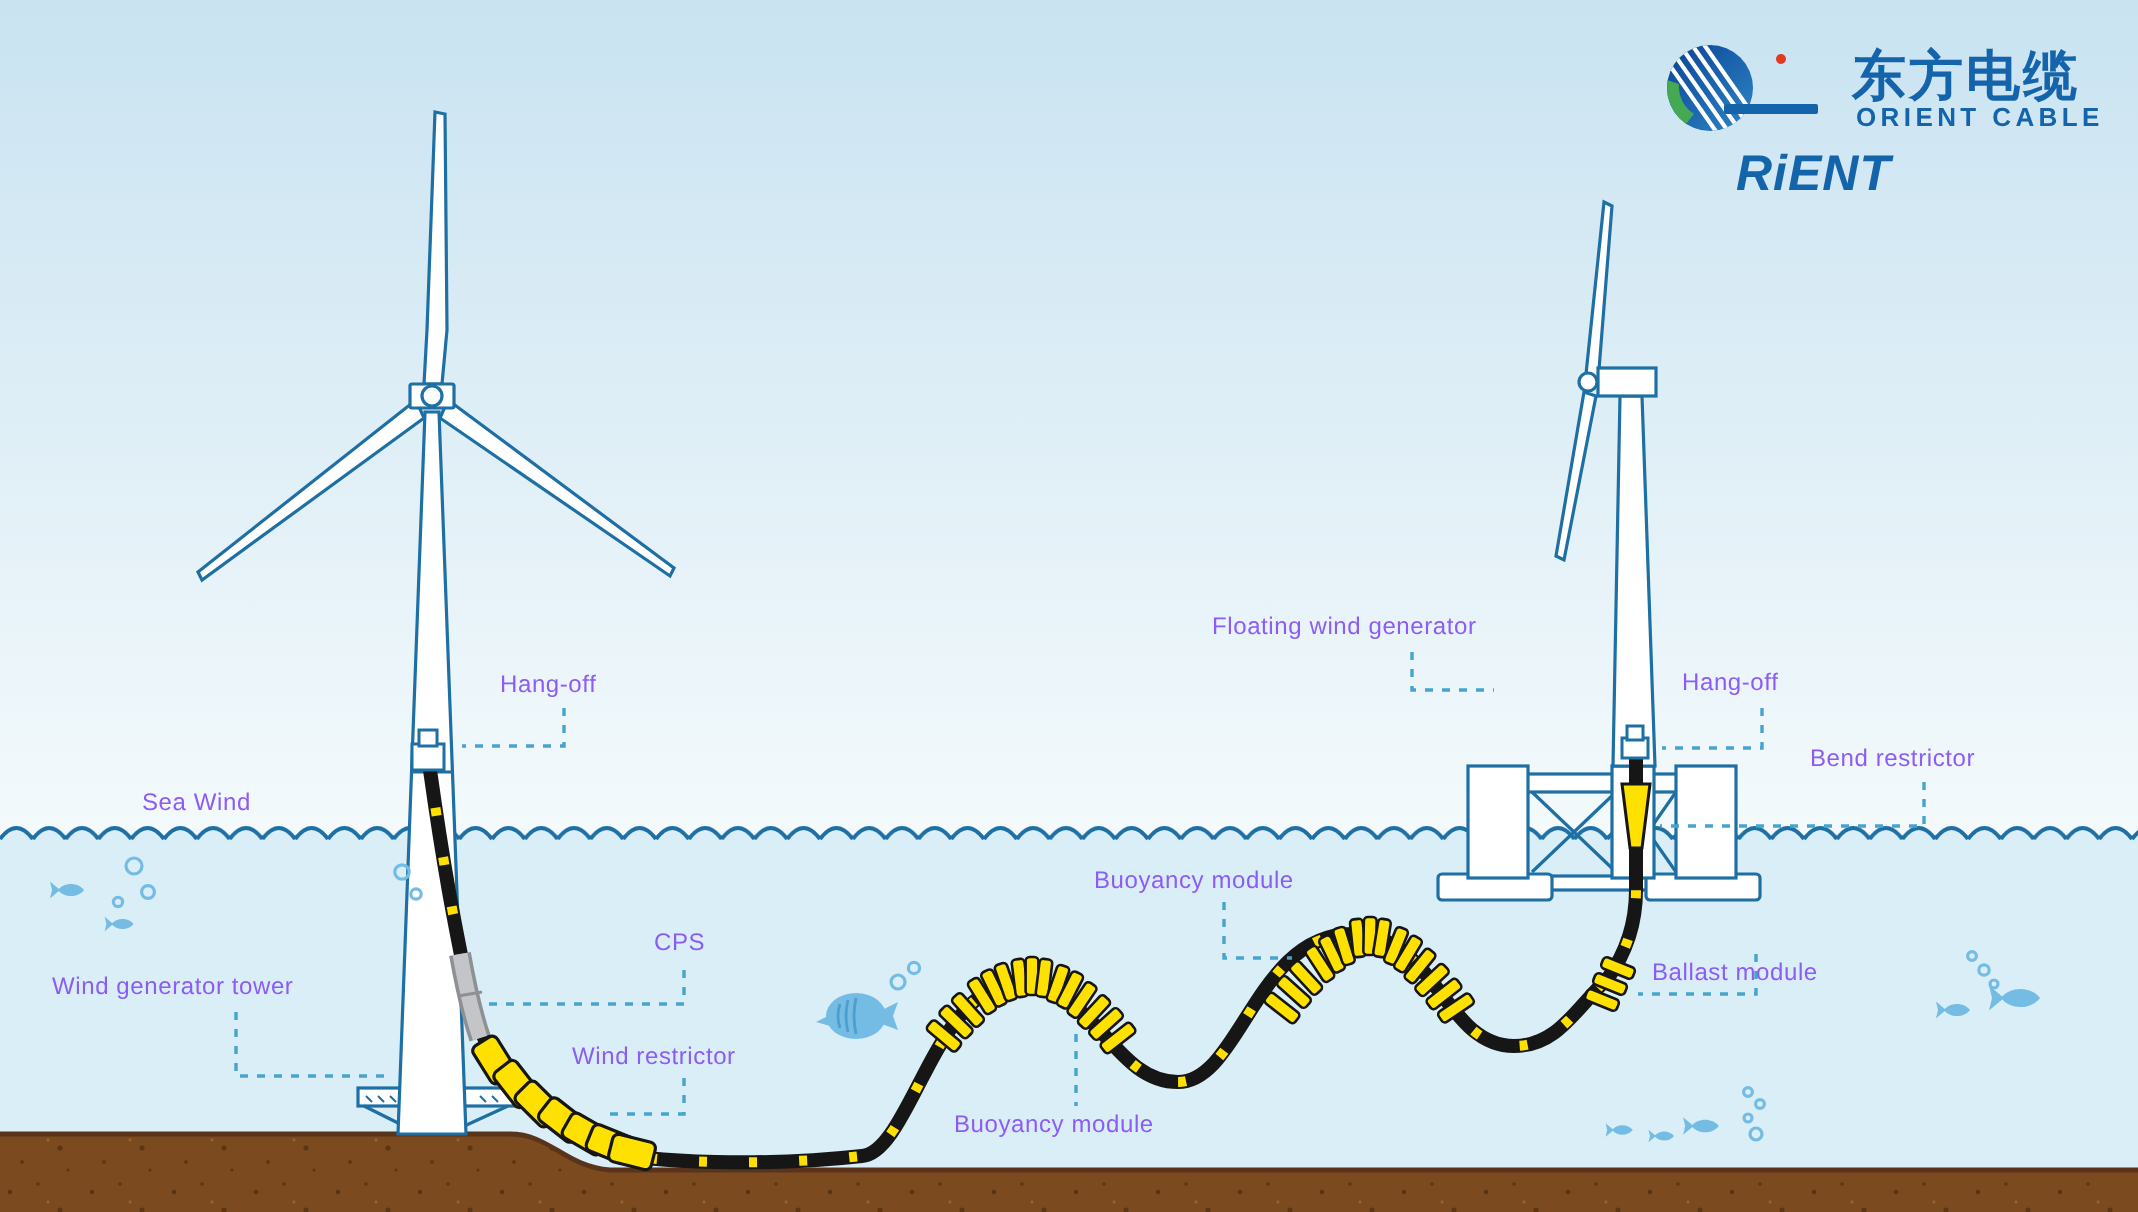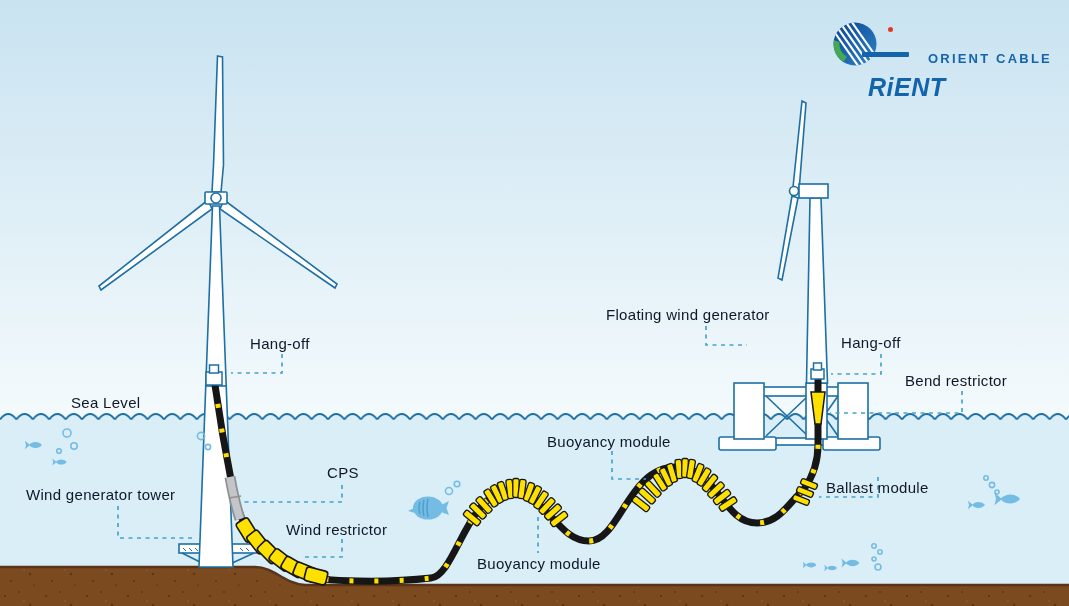--- a/index.html
+++ b/index.html
@@ -1,19 +1,19 @@
 <!DOCTYPE html>
 <html><head>
 <meta charset="utf-8">
 <style>
   html,body{margin:0;padding:0;background:#fff;}
   .stage{position:relative;width:1069px;height:606px;overflow:hidden;
          font-family:"Liberation Sans", sans-serif;}
   .stage svg.scene{position:absolute;left:0;top:0;}
-  .lbl{position:absolute;font-size:15px;color:#0f172a;letter-spacing:.3px;white-space:nowrap;}
+  .lbl{position:absolute;font-size:12px;color:#8b5cf6;letter-spacing:.3px;white-space:nowrap;}
   .lbl.gray{color:#98999b;font-size:16px;letter-spacing:.6px;margin-top:24px;}
   
   .logo{position:absolute;left:830px;top:14px;width:232px;height:56px;}
   .logo .badge{position:absolute;left:1px;top:6px;}
   .logo .wordmark{position:absolute;left:38px;top:14px;font-size:25px;font-weight:bold;
                   font-style:italic;color:#1464ac;letter-spacing:.5px;margin-top:45px;}
   .logo .idot{position:absolute;left:58px;top:13px;width:5px;height:5px;border-radius:50%;
               background:#e03a22;}
   .logo .bar{position:absolute;left:32px;top:38px;width:47px;height:5px;background:#1464ac;
              border-radius:1px;}
@@ -220,21 +220,21 @@
     <path d="M342,539 L342,557 L302,557"></path>
     <path d="M538,517 L538,553"></path>
     <path d="M612,451 L612,479 L646,479"></path>
     <path d="M706,326 L706,345 L747,345"></path>
     <path d="M881,354 L881,374 L831,374"></path>
     <path d="M962,391 L962,413 L830,413"></path>
     <path d="M878,477 L878,497 L819,497"></path>
   </g>
 </svg>
 
-<div class="lbl" style="left:71px;top:394px">Sea Level</div>
+<div class="lbl" style="left:71px;top:394px">Sea Wind</div>
 <div class="lbl" style="left:250px;top:335px">Hang-off</div>
 <div class="lbl" style="left:26px;top:486px">Wind generator tower</div>
 <div class="lbl" style="left:327px;top:464px">CPS</div>
 <div class="lbl" style="left:286px;top:521px">Wind restrictor</div>
 <div class="lbl gray" style="left:71px;top:581px">Sea Bed</div>
 <div class="lbl" style="left:477px;top:555px">Buoyancy module</div>
 <div class="lbl" style="left:547px;top:433px">Buoyancy module</div>
 <div class="lbl" style="left:606px;top:306px">Floating wind generator</div>
 <div class="lbl" style="left:841px;top:334px">Hang-off</div>
 <div class="lbl" style="left:905px;top:372px">Bend restrictor</div>
@@ -255,16 +255,17 @@
         <line x1="24" y1="-4" x2="24" y2="52"></line>
         <line x1="29" y1="-4" x2="29" y2="52"></line>
         <line x1="34" y1="-4" x2="34" y2="52"></line>
       </g>
       <path d="M12,42 A22,22 0 0,1 2.5,20 L8.5,22 A16,16 0 0,0 16,37 Z" fill="#45a852"></path>
     </g>
   </svg>
   <span class="wordmark">RiENT</span>
   <span class="idot"></span>
   <span class="bar"></span>
+  <span class="cn">东方电缆</span>
   <span class="en">ORIENT CABLE</span>
 </div>
 
 </div>
 
 </body></html>

